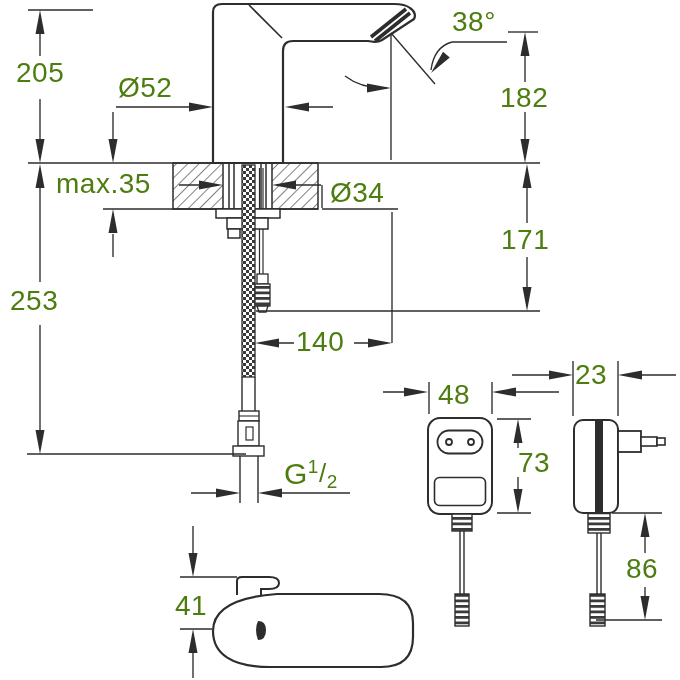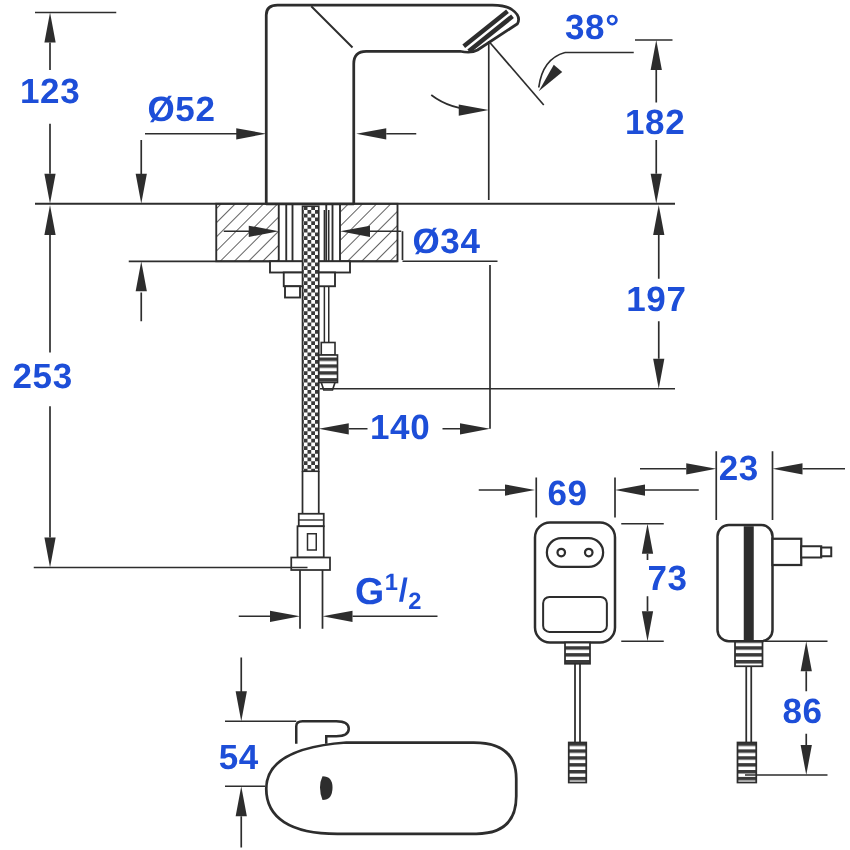--- a/index.html
+++ b/index.html
@@ -1,20 +1,20 @@
 <!DOCTYPE html>
 <html><head>
 <meta charset="utf-8">
 <style>
   html,body{margin:0;padding:0;background:#ffffff;}
   #stage{position:relative;width:680px;height:680px;background:#ffffff;overflow:hidden;
          font-family:"Liberation Sans",sans-serif;color:#2b2b2b;}
   #drawing{position:absolute;left:0;top:0;}
-  .lbl{position:absolute;font-size:28px;line-height:1;white-space:nowrap;color:#1d4ed8;
-       letter-spacing:0.5px;font-weight:bold;}
+  .lbl{position:absolute;font-size:28px;line-height:1;white-space:nowrap;color:#4d7c0f;
+       letter-spacing:0.5px;}
   .thread .g{font-size:30px;}
   .thread .sup{font-size:19px;vertical-align:11px;}
   .thread .slash{font-size:26px;vertical-align:2px;}
   .thread .sub{font-size:19px;vertical-align:-4px;}
 </style>
 </head>
 <body>
 
 <div id="stage">
 
@@ -174,28 +174,29 @@
     <path d="M113 163 L108.5 139 L117.5 139 Z"></path>
     <path d="M525 163 L520.5 139 L529.5 139 Z"></path>
     <path d="M527 311 L522.5 287 L531.5 287 Z"></path>
     <path d="M518 513 L513.5 489 L522.5 489 Z"></path>
     <path d="M645 620 L640.5 596 L649.5 596 Z"></path>
     <path d="M193 577 L188.5 553 L197.5 553 Z"></path>
     <path d="M431 73 L449.8 57.5 L443 51.7 Z"></path>
   </g>
 </svg>
 
-<div class="lbl" style="left:16px;top:59px">123</div>
+<div class="lbl" style="left:16px;top:59px">205</div>
 <div class="lbl" style="left:118px;top:74px">Ø52</div>
 <div class="lbl" style="left:452px;top:8px">38°</div>
 <div class="lbl" style="left:500px;top:84px">182</div>
+<div class="lbl" style="left:56px;top:170px">max.35</div>
 <div class="lbl" style="left:330px;top:179px">Ø34</div>
-<div class="lbl" style="left:501px;top:226px">197</div>
+<div class="lbl" style="left:501px;top:226px">171</div>
 <div class="lbl" style="left:10px;top:287px">253</div>
 <div class="lbl" style="left:296px;top:328px">140</div>
 <div class="lbl thread" style="left:284px;top:457px"><span class="g">G</span><span class="sup">1</span><span class="slash">/</span><span class="sub">2</span></div>
-<div class="lbl" style="left:438px;top:381px">69</div>
+<div class="lbl" style="left:438px;top:381px">48</div>
 <div class="lbl" style="left:518px;top:449px">73</div>
 <div class="lbl" style="left:575px;top:361px">23</div>
 <div class="lbl" style="left:626px;top:555px">86</div>
-<div class="lbl" style="left:175px;top:592px">54</div>
+<div class="lbl" style="left:175px;top:592px">41</div>
 
 </div>
 
 </body></html>

